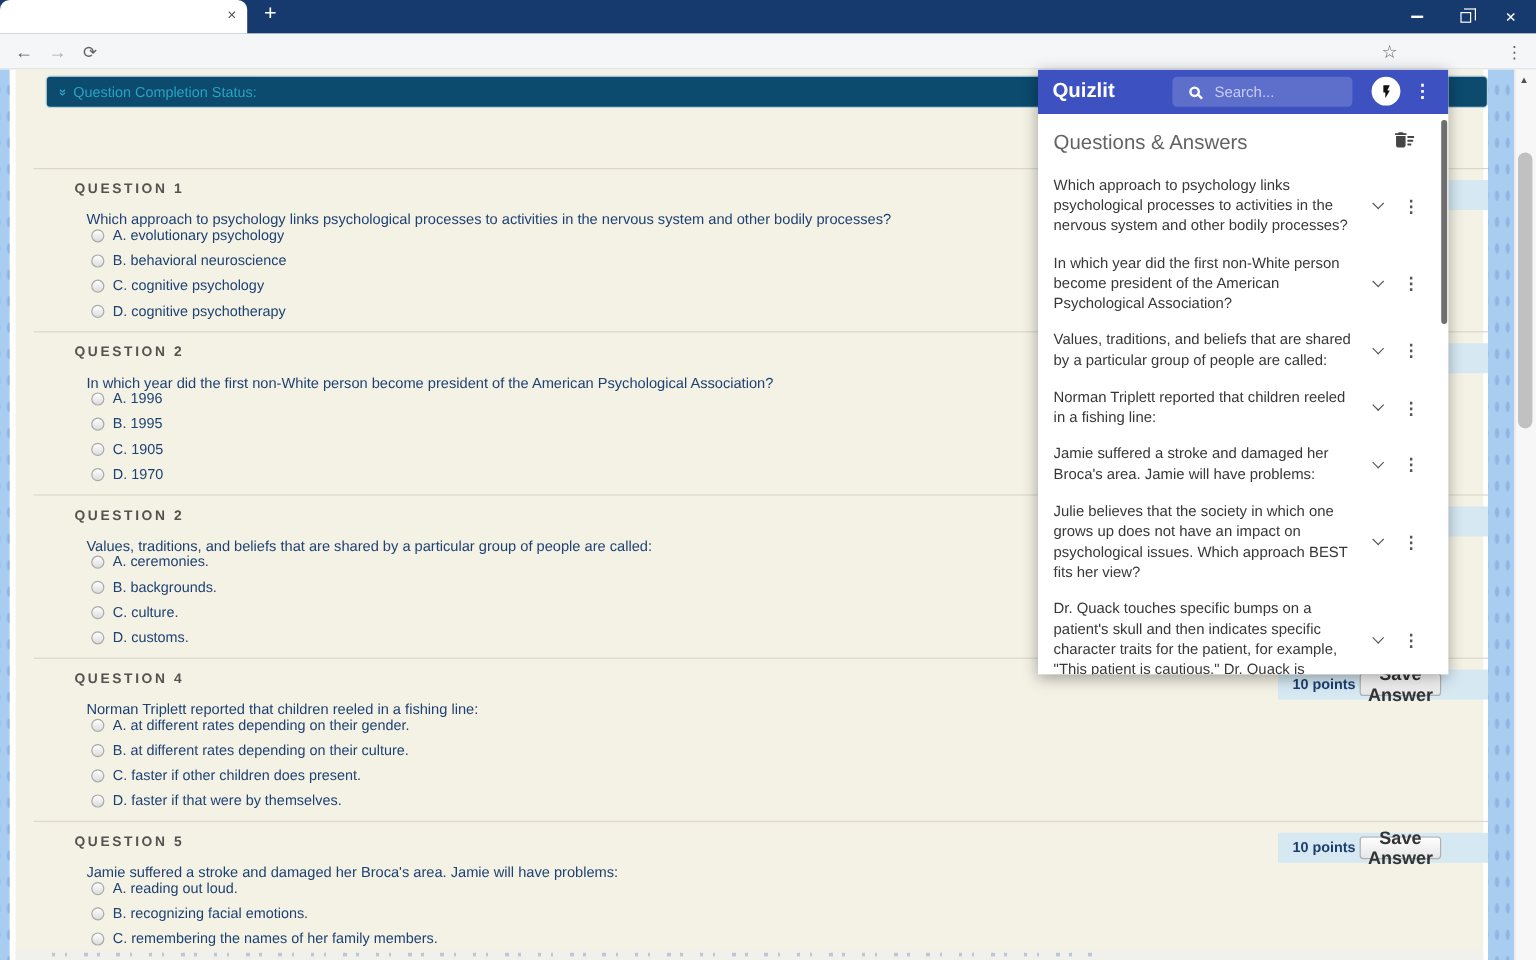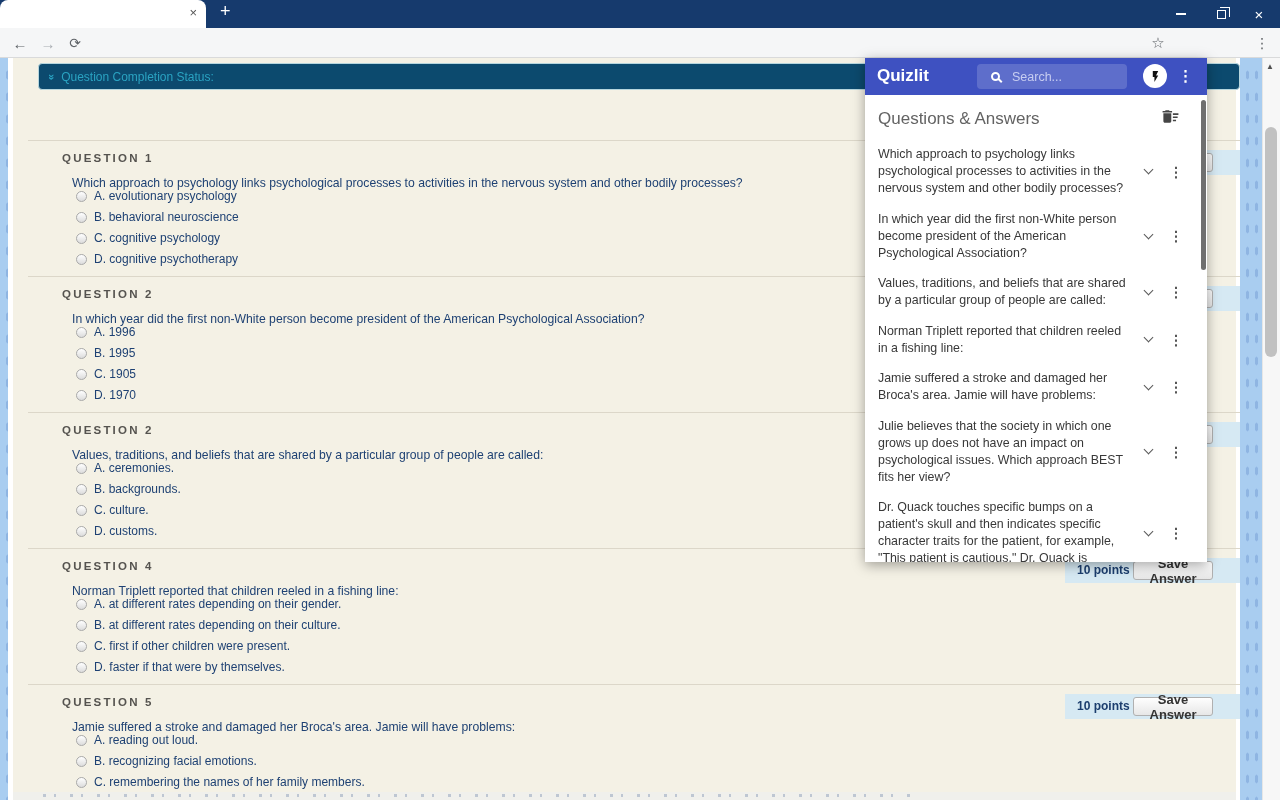--- a/index.html
+++ b/index.html
@@ -60,23 +60,23 @@
   .qheading { position:absolute; left:49px; top:12px; font-size:11.5px; font-weight:bold;
               letter-spacing:2.2px; color:#55534f; }
   .qtext { position:absolute; left:59px; top:36px; font-size:12.2px; color:#1e4173; }
   .opts { position:absolute; left:63px; top:50px; display:flex; flex-direction:column; gap:9px; }
   .opt { display:flex; align-items:center; height:12px; }
   .radio { width:11px; height:11px; border-radius:50%; border:1px solid #a9a9a9;
            background:linear-gradient(#ffffff,#dcdcdc); margin-right:7px; flex:none; }
   .olabel { font-size:12px; color:#1e4173; white-space:nowrap; }
   .pointsbar { position:absolute; left:1052px; top:10px; width:175px; height:25px; background:#d6e9f3; }
   .points { position:absolute; left:12px; top:5px; font-size:12px; font-weight:bold; color:#1c3e6e; }
-  .savebtn { position:absolute; left:68px; top:3px; width:80px; height:19px;
+  .savebtn { position:absolute; left:68px; top:3px; width:68px; height:19px;
              background:linear-gradient(#fefefe,#e7e7e7); border:1px solid #b0b0b0; border-radius:3px;
-             font-size:13px; font-weight:bold; color:#333; display:flex; align-items:center;
+             font-size:15px; font-weight:bold; color:#333; display:flex; align-items:center;
              justify-content:center; font-family:"Liberation Sans", sans-serif; }
   .bottomstrip { position:absolute; left:13px; top:792px; width:1223px; height:8px; background:#f0f0ec; }
   .bstrip-marks { position:absolute; left:30px; right:320px; top:2px; height:3px; opacity:.5;
                   background:repeating-linear-gradient(90deg,#8c9db8 0 3px,transparent 3px 11px,
                   #8c9db8 11px 13px,transparent 13px 27px); }
 
   
   .panel { position:absolute; left:865px; top:58px; width:342px; height:504px; background:#fff;
            box-shadow:0 3px 12px rgba(0,0,0,.35); overflow:hidden; }
   .phead { position:absolute; top:0; left:0; width:342px; height:37px; background:#3e51c1; }
@@ -249,21 +249,21 @@
       <div class="opt">
           <span class="radio"></span>
           <span class="olabel">A. at different rates depending on their gender.</span>
         </div>
       <div class="opt">
           <span class="radio"></span>
           <span class="olabel">B. at different rates depending on their culture.</span>
         </div>
       <div class="opt">
           <span class="radio"></span>
-          <span class="olabel">C. first if other children were present.</span>
+          <span class="olabel">C. faster if other children does present.</span>
         </div>
       <div class="opt">
           <span class="radio"></span>
           <span class="olabel">D. faster if that were by themselves.</span>
         </div>
     </div>
   </div>
 
   <div class="qsec" style="top:684px">
     <div class="qdivider"></div>

